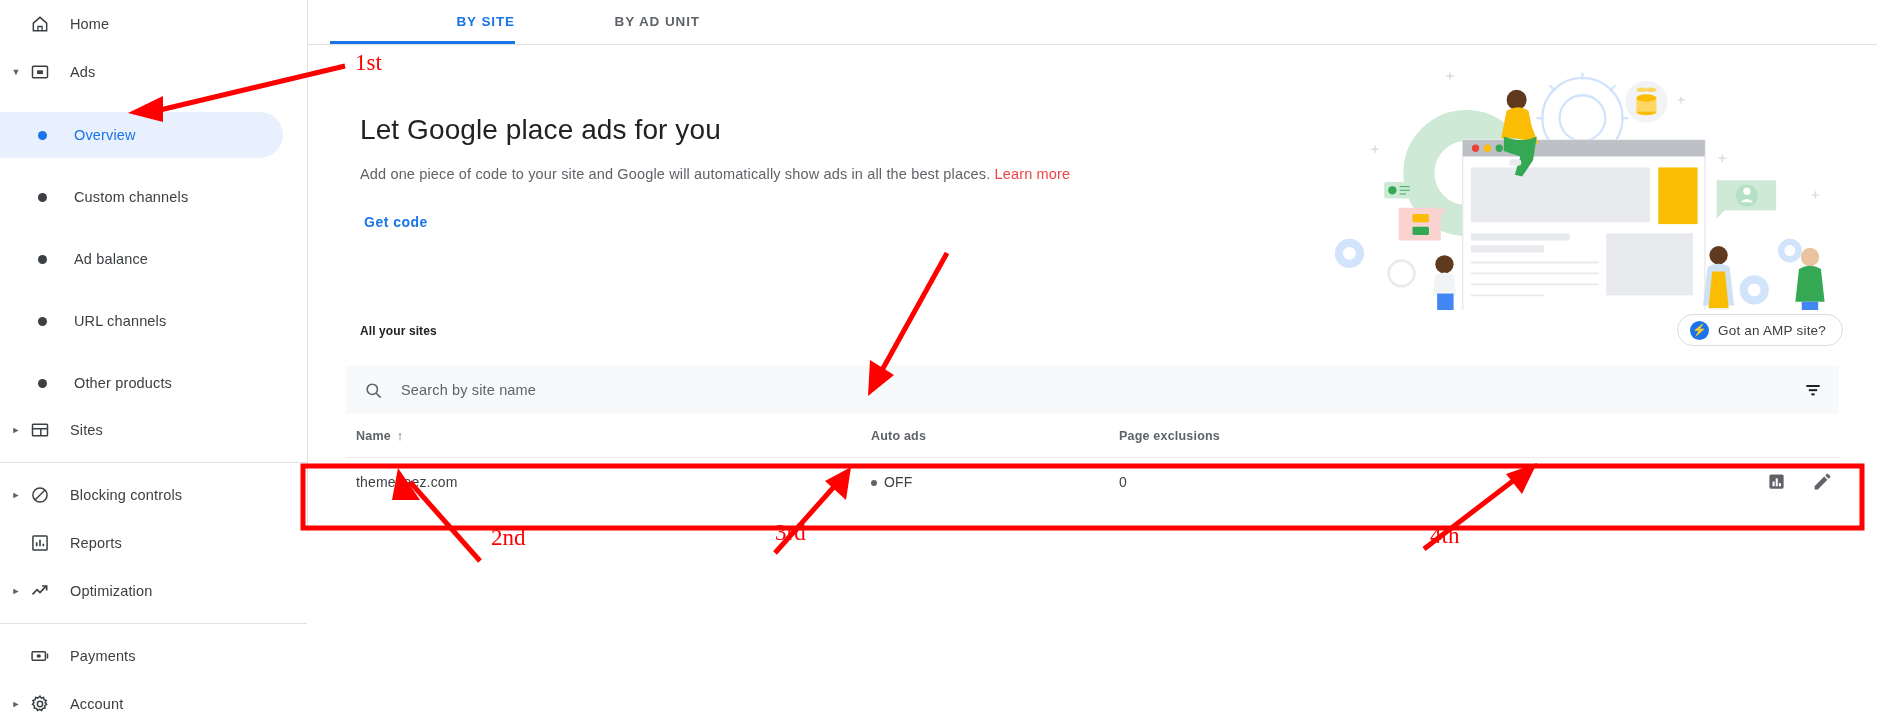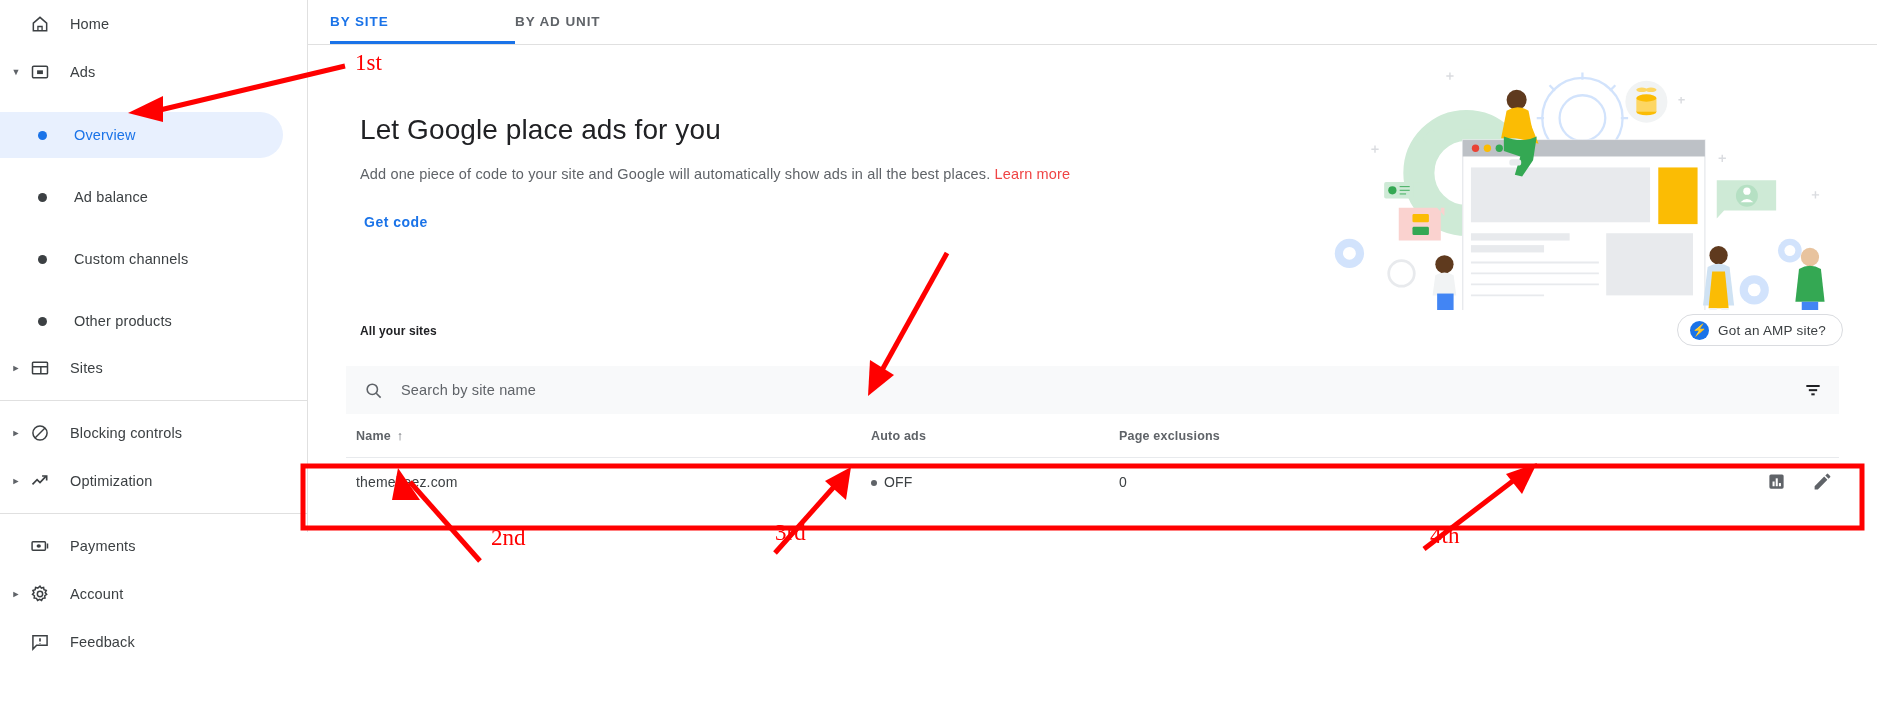--- a/index.html
+++ b/index.html
@@ -69,21 +69,21 @@
 
   .tabbar {
     height: 45px; position: relative;
     border-bottom: 1px solid #e0e0e0;
     display: flex; align-items: flex-start;
     padding-left: 22px;
   }
   .tab {
     height: 44px; line-height: 44px;
     font-size: 13.5px; font-weight: bold; letter-spacing: .9px;
-    color: #5f6368; text-align: left;
+    color: #5f6368; text-align: right;
     cursor: pointer; position: relative;
   }
   .tab.tab1 { width: 185px; }
   .tab.tab2 { width: 185px; }
   .tab.active { color: #1a73e8; }
   .tab.active::after {
     content:""; position:absolute; left:0; right:0; bottom:0;
     height:3px; background:#1a73e8;
   }
 
@@ -202,25 +202,29 @@
       </span>
       <span class="nlabel">Ads</span>
     </div>
 
     <div class="sub-item active">
       <span class="dot"></span>
       <span class="nlabel">Overview</span>
     </div>
     <div class="sub-item">
       <span class="dot"></span>
-      <span class="nlabel">Ad balance</span>
+      <span class="nlabel">Custom channels</span>
     </div>
     <div class="sub-item">
       <span class="dot"></span>
-      <span class="nlabel">Custom channels</span>
+      <span class="nlabel">Ad balance</span>
+    </div>
+    <div class="sub-item">
+      <span class="dot"></span>
+      <span class="nlabel">URL channels</span>
     </div>
     <div class="sub-item">
       <span class="dot"></span>
       <span class="nlabel">Other products</span>
     </div>
 
     <div class="nav-item">
       <span class="caret">►</span>
       <span class="nicon">
         <svg width="20" height="20" viewBox="0 0 24 24" fill="none" stroke="currentColor" stroke-width="1.8">
@@ -237,20 +241,30 @@
       <span class="caret">►</span>
       <span class="nicon">
         <svg width="20" height="20" viewBox="0 0 24 24" fill="none" stroke="currentColor" stroke-width="1.8">
           <circle cx="12" cy="12" r="8.5"></circle>
           <path d="M6 18 L18 6"></path>
         </svg>
       </span>
       <span class="nlabel">Blocking controls</span>
     </div>
 
+    <div class="nav-item">
+      <span class="caret"></span>
+      <span class="nicon">
+        <svg width="20" height="20" viewBox="0 0 24 24" fill="none" stroke="currentColor" stroke-width="1.8">
+          <rect x="3.5" y="3.5" width="17" height="17" rx="1"></rect>
+          <path d="M8 16 V11 M12 16 V8 M16 16 V13" stroke-width="2"></path>
+        </svg>
+      </span>
+      <span class="nlabel">Reports</span>
+    </div>
 
     <div class="nav-item">
       <span class="caret">►</span>
       <span class="nicon">
         <svg width="20" height="20" viewBox="0 0 24 24" fill="none" stroke="currentColor" stroke-width="2">
           <path d="M3 16 L8.5 10.5 L12 14 L19 6.5"></path>
           <path d="M14.5 6 H20 V11.5"></path>
         </svg>
       </span>
       <span class="nlabel">Optimization</span>

